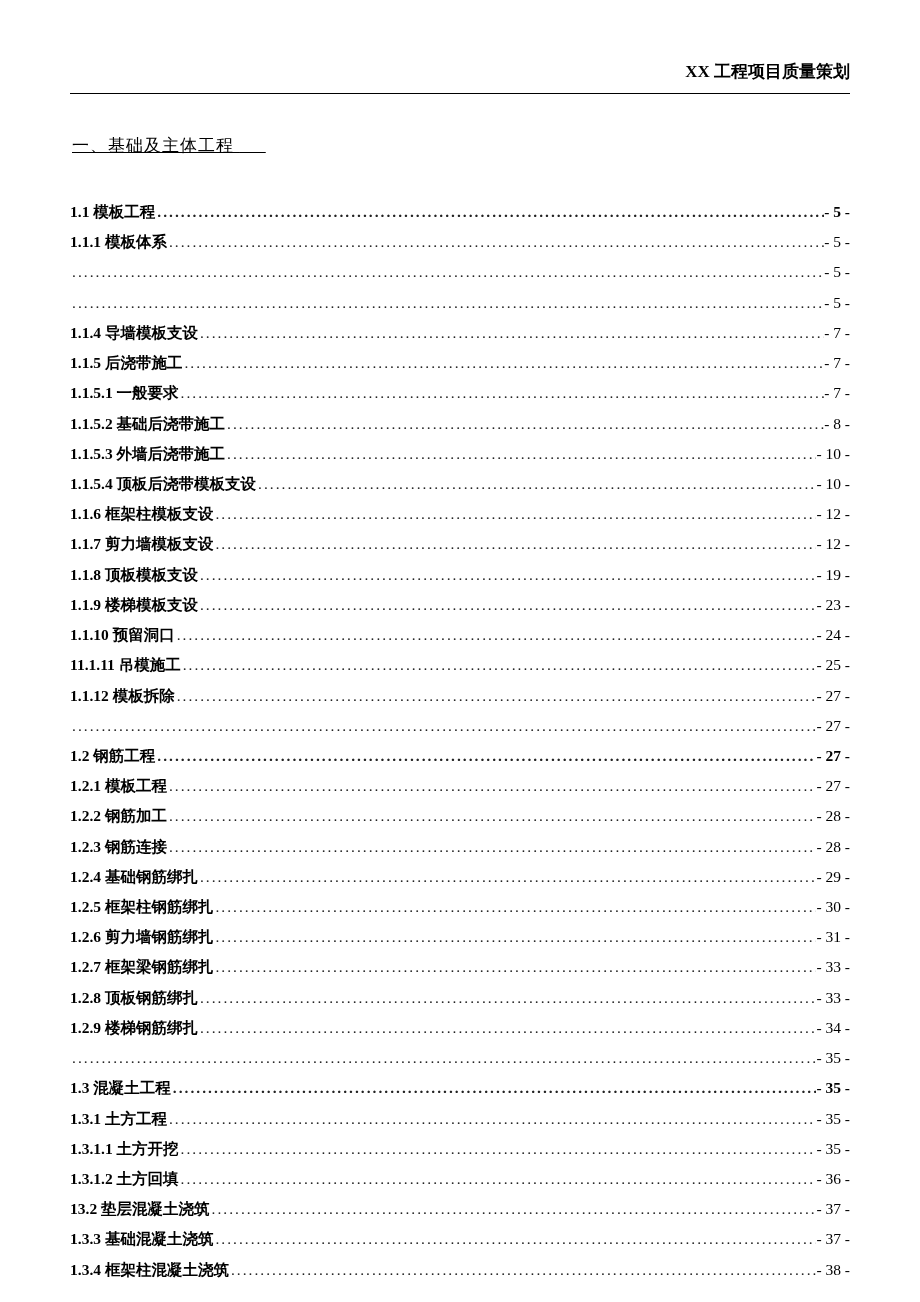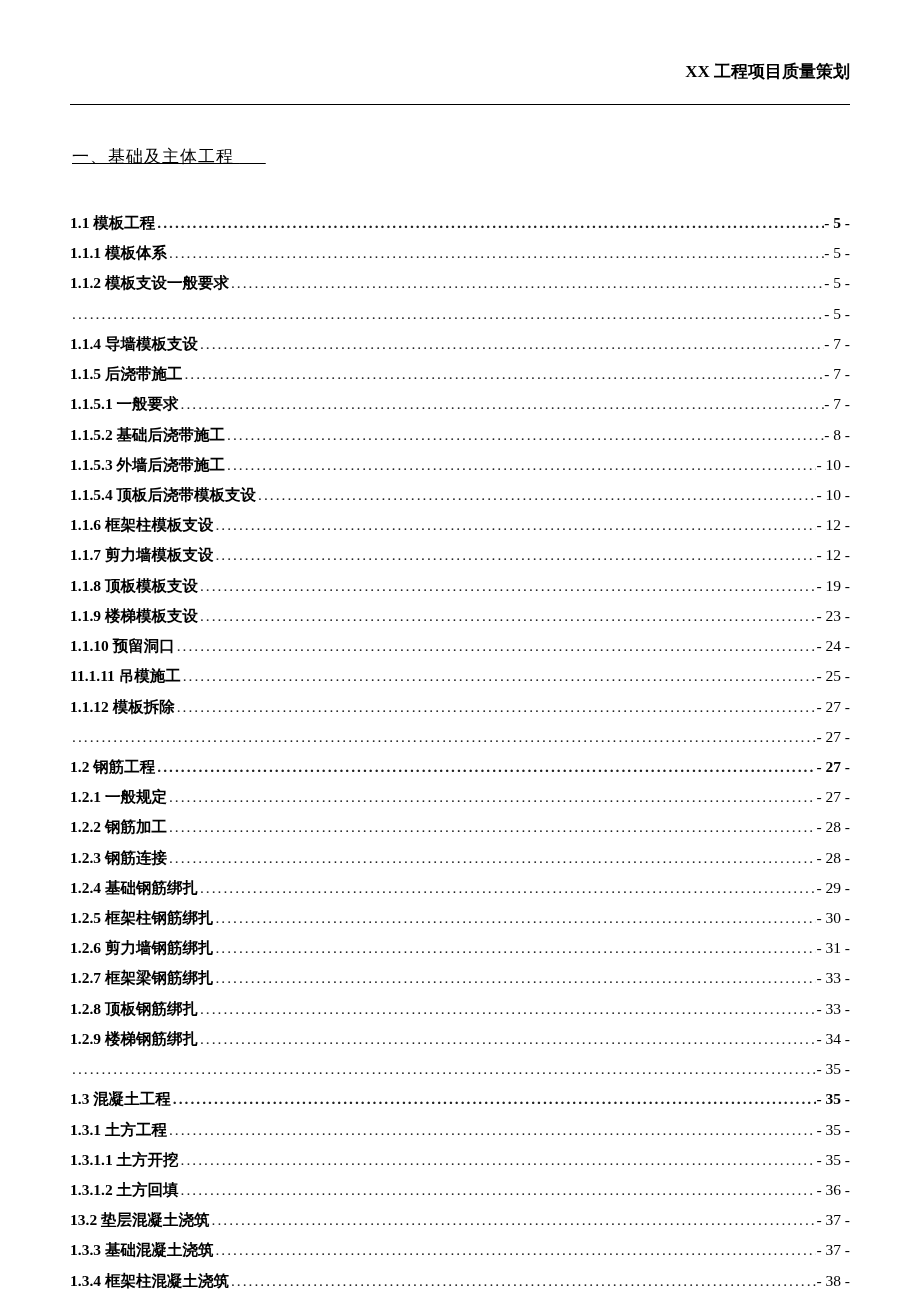--- a/index.html
+++ b/index.html
@@ -8,21 +8,21 @@
       height: 1302px;
       background: #fff;
       font-family: "SimSun", "Songti SC", serif;
       padding: 60px 70px 40px 70px;
       position: relative;
     }
     .header {
       text-align: right;
       font-size: 17px;
       font-weight: bold;
-      padding-bottom: 21px;
+      padding-bottom: 10px;
       border-bottom: 1.5px solid #000;
       margin-bottom: 40px;
     }
     .section-title {
       font-size: 17px;
       font-weight: normal;
       text-decoration: underline;
       margin-bottom: 40px;
       padding-left: 2px;
       letter-spacing: 1px;
@@ -74,21 +74,20 @@
       <span class="toc-label">1.1 模板工程</span>
       <span class="toc-leader">............................................................................................................................................................................................................................................................................................................</span>
       <span class="toc-page">- 5 -</span>
     </div>
     <div class="toc-line">
       <span class="toc-label">1.1.1 模板体系</span>
       <span class="toc-leader">............................................................................................................................................................................................................................................................................................................</span>
       <span class="toc-page">- 5 -</span>
     </div>
     <div class="toc-line">
-      <span class="toc-label">1.1.2 模板支设一般要求</span>
       <span class="toc-leader">............................................................................................................................................................................................................................................................................................................</span>
       <span class="toc-page">- 5 -</span>
     </div>
     <div class="toc-line">
       <span class="toc-leader">............................................................................................................................................................................................................................................................................................................</span>
       <span class="toc-page">- 5 -</span>
     </div>
     <div class="toc-line">
       <span class="toc-label">1.1.4 导墙模板支设</span>
       <span class="toc-leader">............................................................................................................................................................................................................................................................................................................</span>
@@ -157,21 +156,21 @@
     <div class="toc-line">
       <span class="toc-leader">............................................................................................................................................................................................................................................................................................................</span>
       <span class="toc-page">- 27 -</span>
     </div>
     <div class="toc-line bold">
       <span class="toc-label">1.2 钢筋工程</span>
       <span class="toc-leader">............................................................................................................................................................................................................................................................................................................</span>
       <span class="toc-page">- 27 -</span>
     </div>
     <div class="toc-line">
-      <span class="toc-label">1.2.1 一般规定</span>
+      <span class="toc-label">1.2.1 模板工程</span>
       <span class="toc-leader">............................................................................................................................................................................................................................................................................................................</span>
       <span class="toc-page">- 27 -</span>
     </div>
     <div class="toc-line">
       <span class="toc-label">1.2.2 钢筋加工</span>
       <span class="toc-leader">............................................................................................................................................................................................................................................................................................................</span>
       <span class="toc-page">- 28 -</span>
     </div>
     <div class="toc-line">
       <span class="toc-label">1.2.3 钢筋连接</span>

